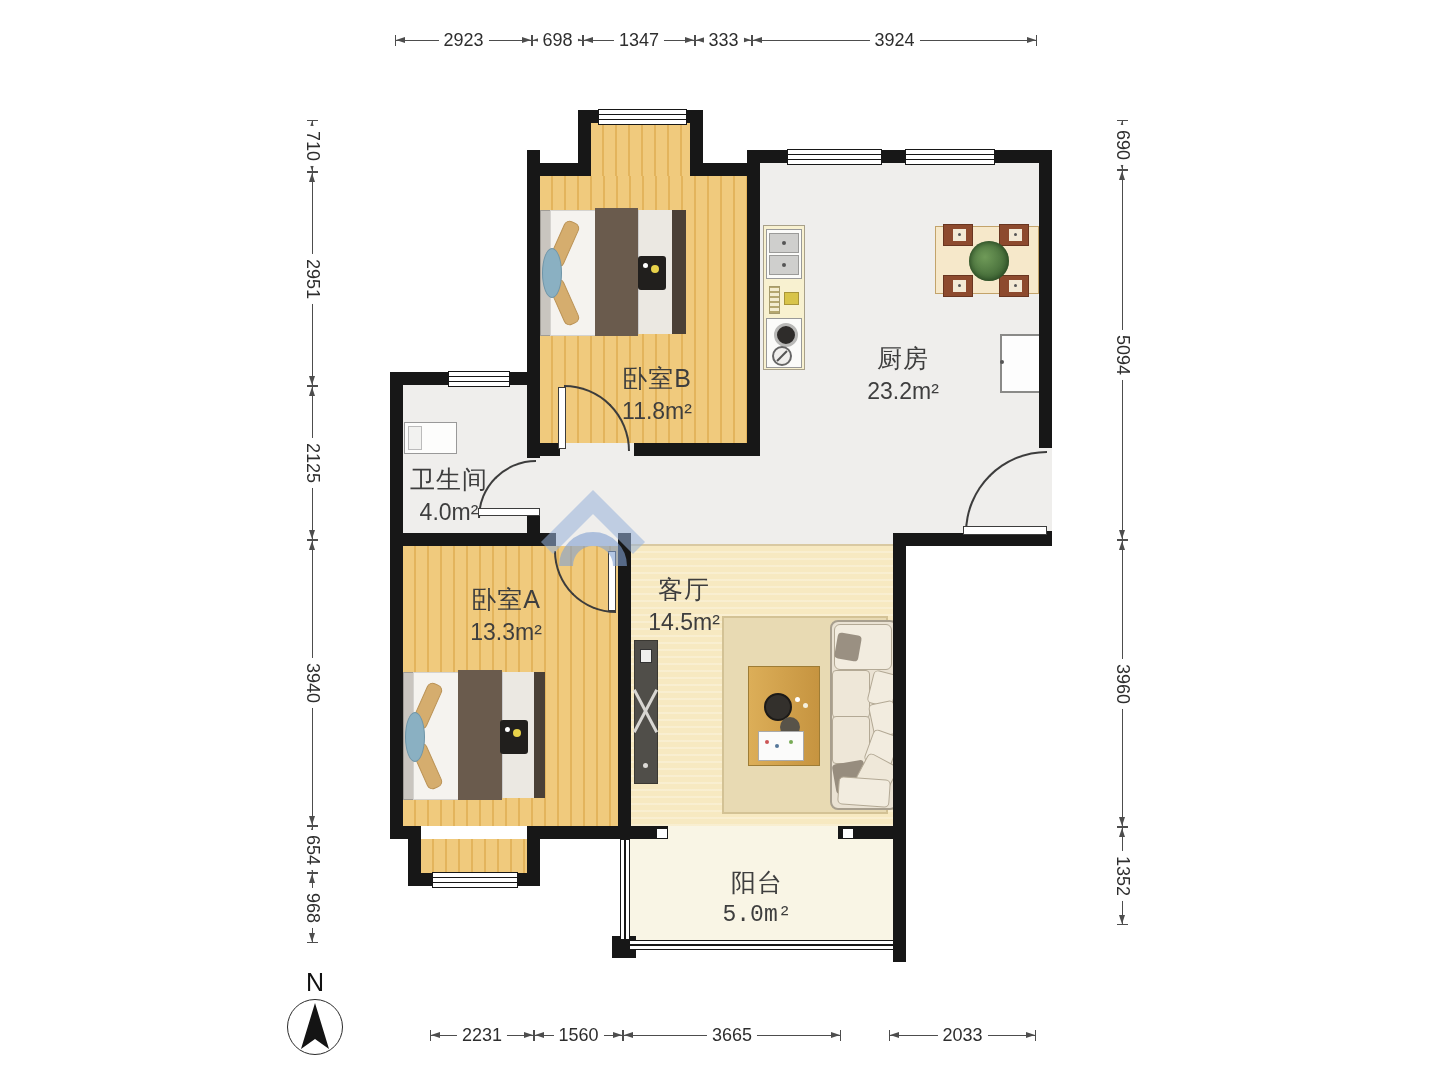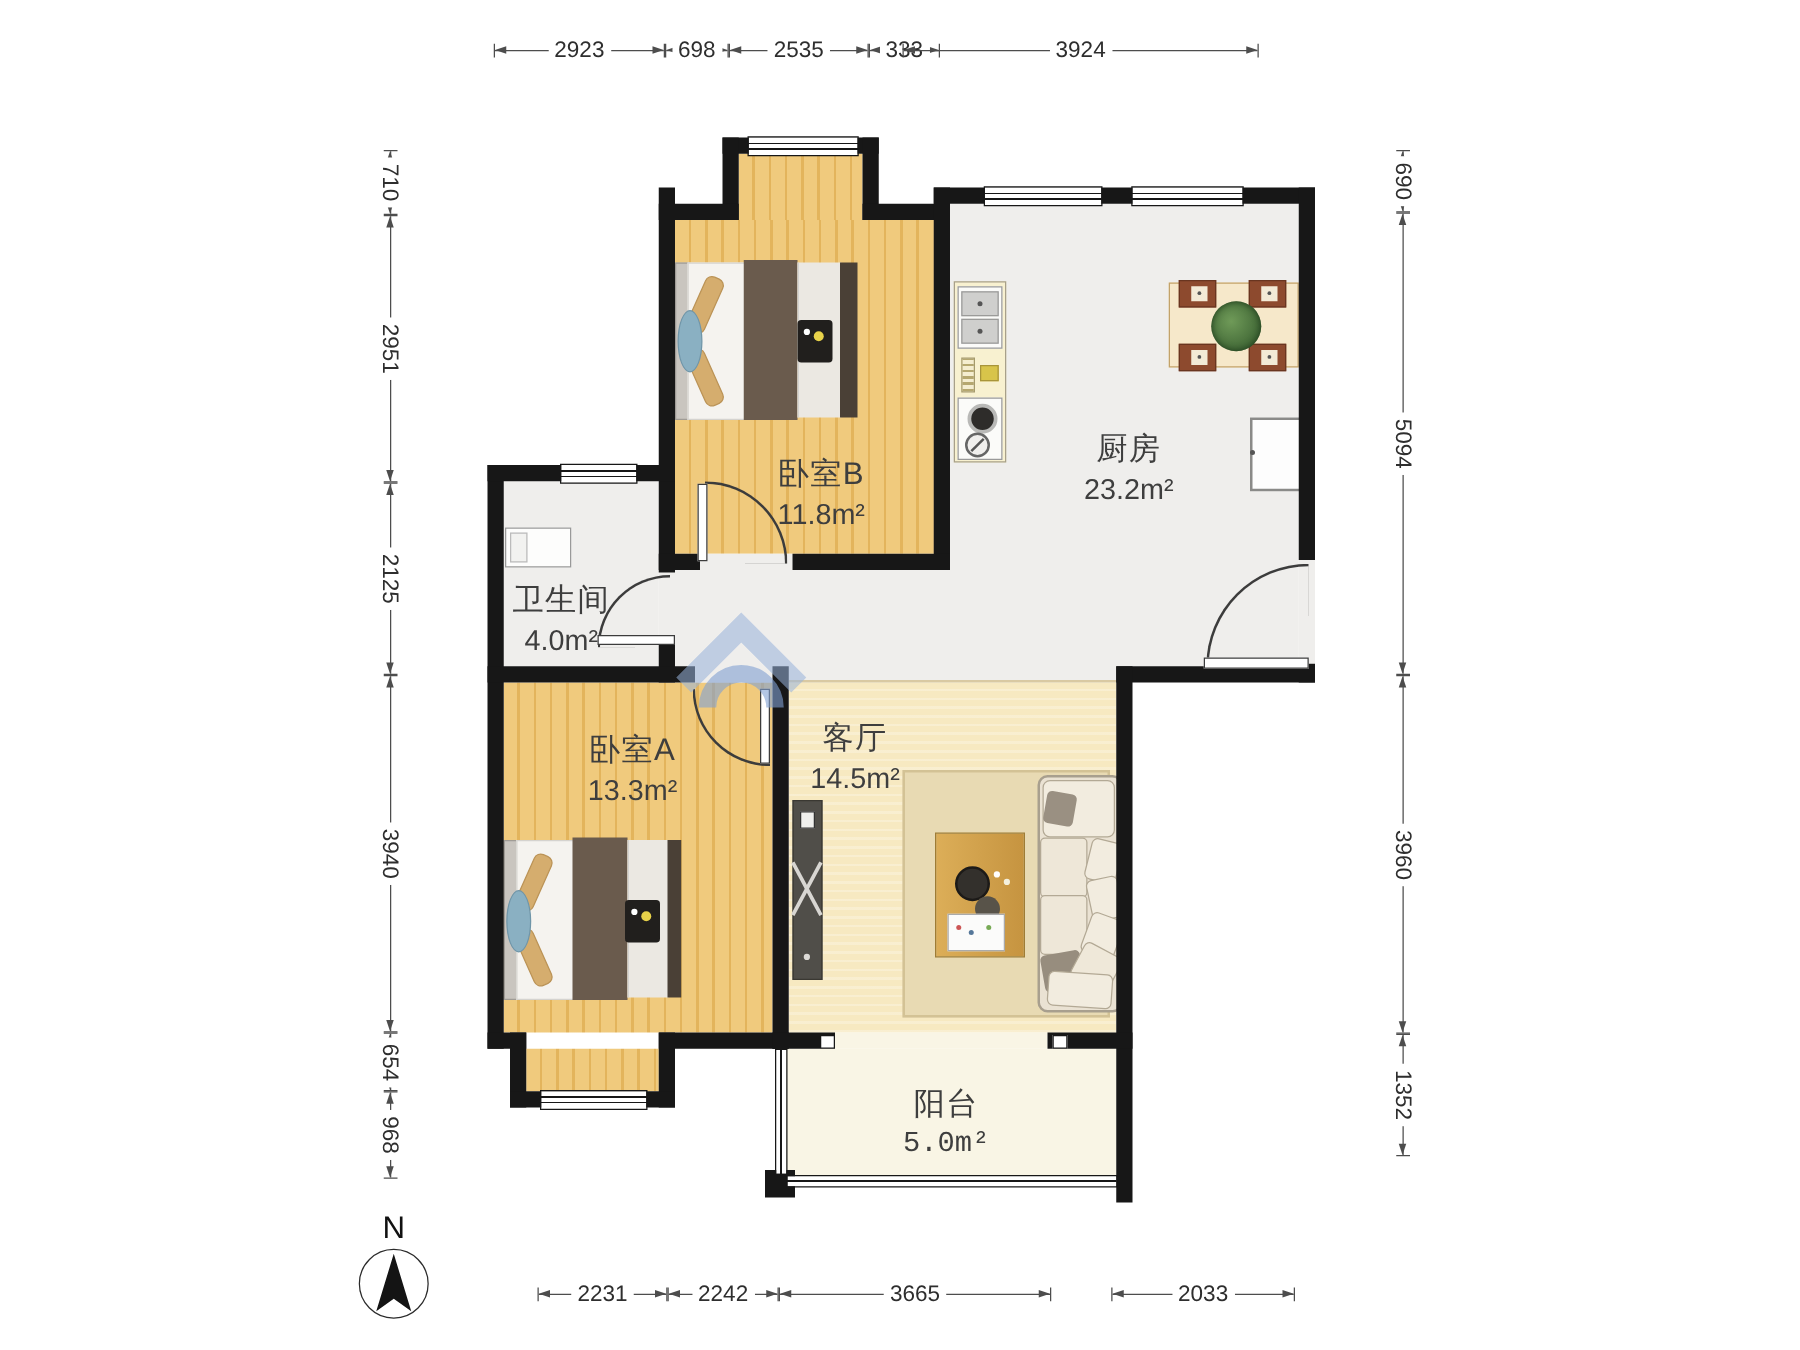--- a/index.html
+++ b/index.html
@@ -274,31 +274,31 @@
       <div class="ar aL"></div>
       <div class="ar aR"></div>
       <span class="lb">698</span>
     </div>
   <div class="dh" style="left:583px;top:33px;width:112px;">
       <div class="ln"></div>
       <div class="tk" style="left:0;"></div>
       <div class="tk" style="right:0;"></div>
       <div class="ar aL"></div>
       <div class="ar aR"></div>
-      <span class="lb">2535</span>
+      <span class="lb">1347</span>
     </div>
   <div class="dh" style="left:695px;top:33px;width:57px;">
       <div class="ln"></div>
       <div class="tk" style="left:0;"></div>
       <div class="tk" style="right:0;"></div>
       <div class="ar aL"></div>
       <div class="ar aR"></div>
       <span class="lb">333</span>
     </div>
-  <div class="dh" style="left:722px;top:33px;width:285px;">
+  <div class="dh" style="left:752px;top:33px;width:285px;">
       <div class="ln"></div>
       <div class="tk" style="left:0;"></div>
       <div class="tk" style="right:0;"></div>
       <div class="ar aL"></div>
       <div class="ar aR"></div>
       <span class="lb">3924</span>
     </div>
 
   <div class="dh" style="left:430px;top:1028px;width:104px;">
       <div class="ln"></div>
@@ -307,21 +307,21 @@
       <div class="ar aL"></div>
       <div class="ar aR"></div>
       <span class="lb">2231</span>
     </div>
   <div class="dh" style="left:534px;top:1028px;width:89px;">
       <div class="ln"></div>
       <div class="tk" style="left:0;"></div>
       <div class="tk" style="right:0;"></div>
       <div class="ar aL"></div>
       <div class="ar aR"></div>
-      <span class="lb">2242</span>
+      <span class="lb">1560</span>
     </div>
   <div class="dh" style="left:623px;top:1028px;width:218px;">
       <div class="ln"></div>
       <div class="tk" style="left:0;"></div>
       <div class="tk" style="right:0;"></div>
       <div class="ar aL"></div>
       <div class="ar aR"></div>
       <span class="lb">3665</span>
     </div>
   <div class="dh" style="left:889px;top:1028px;width:147px;">

